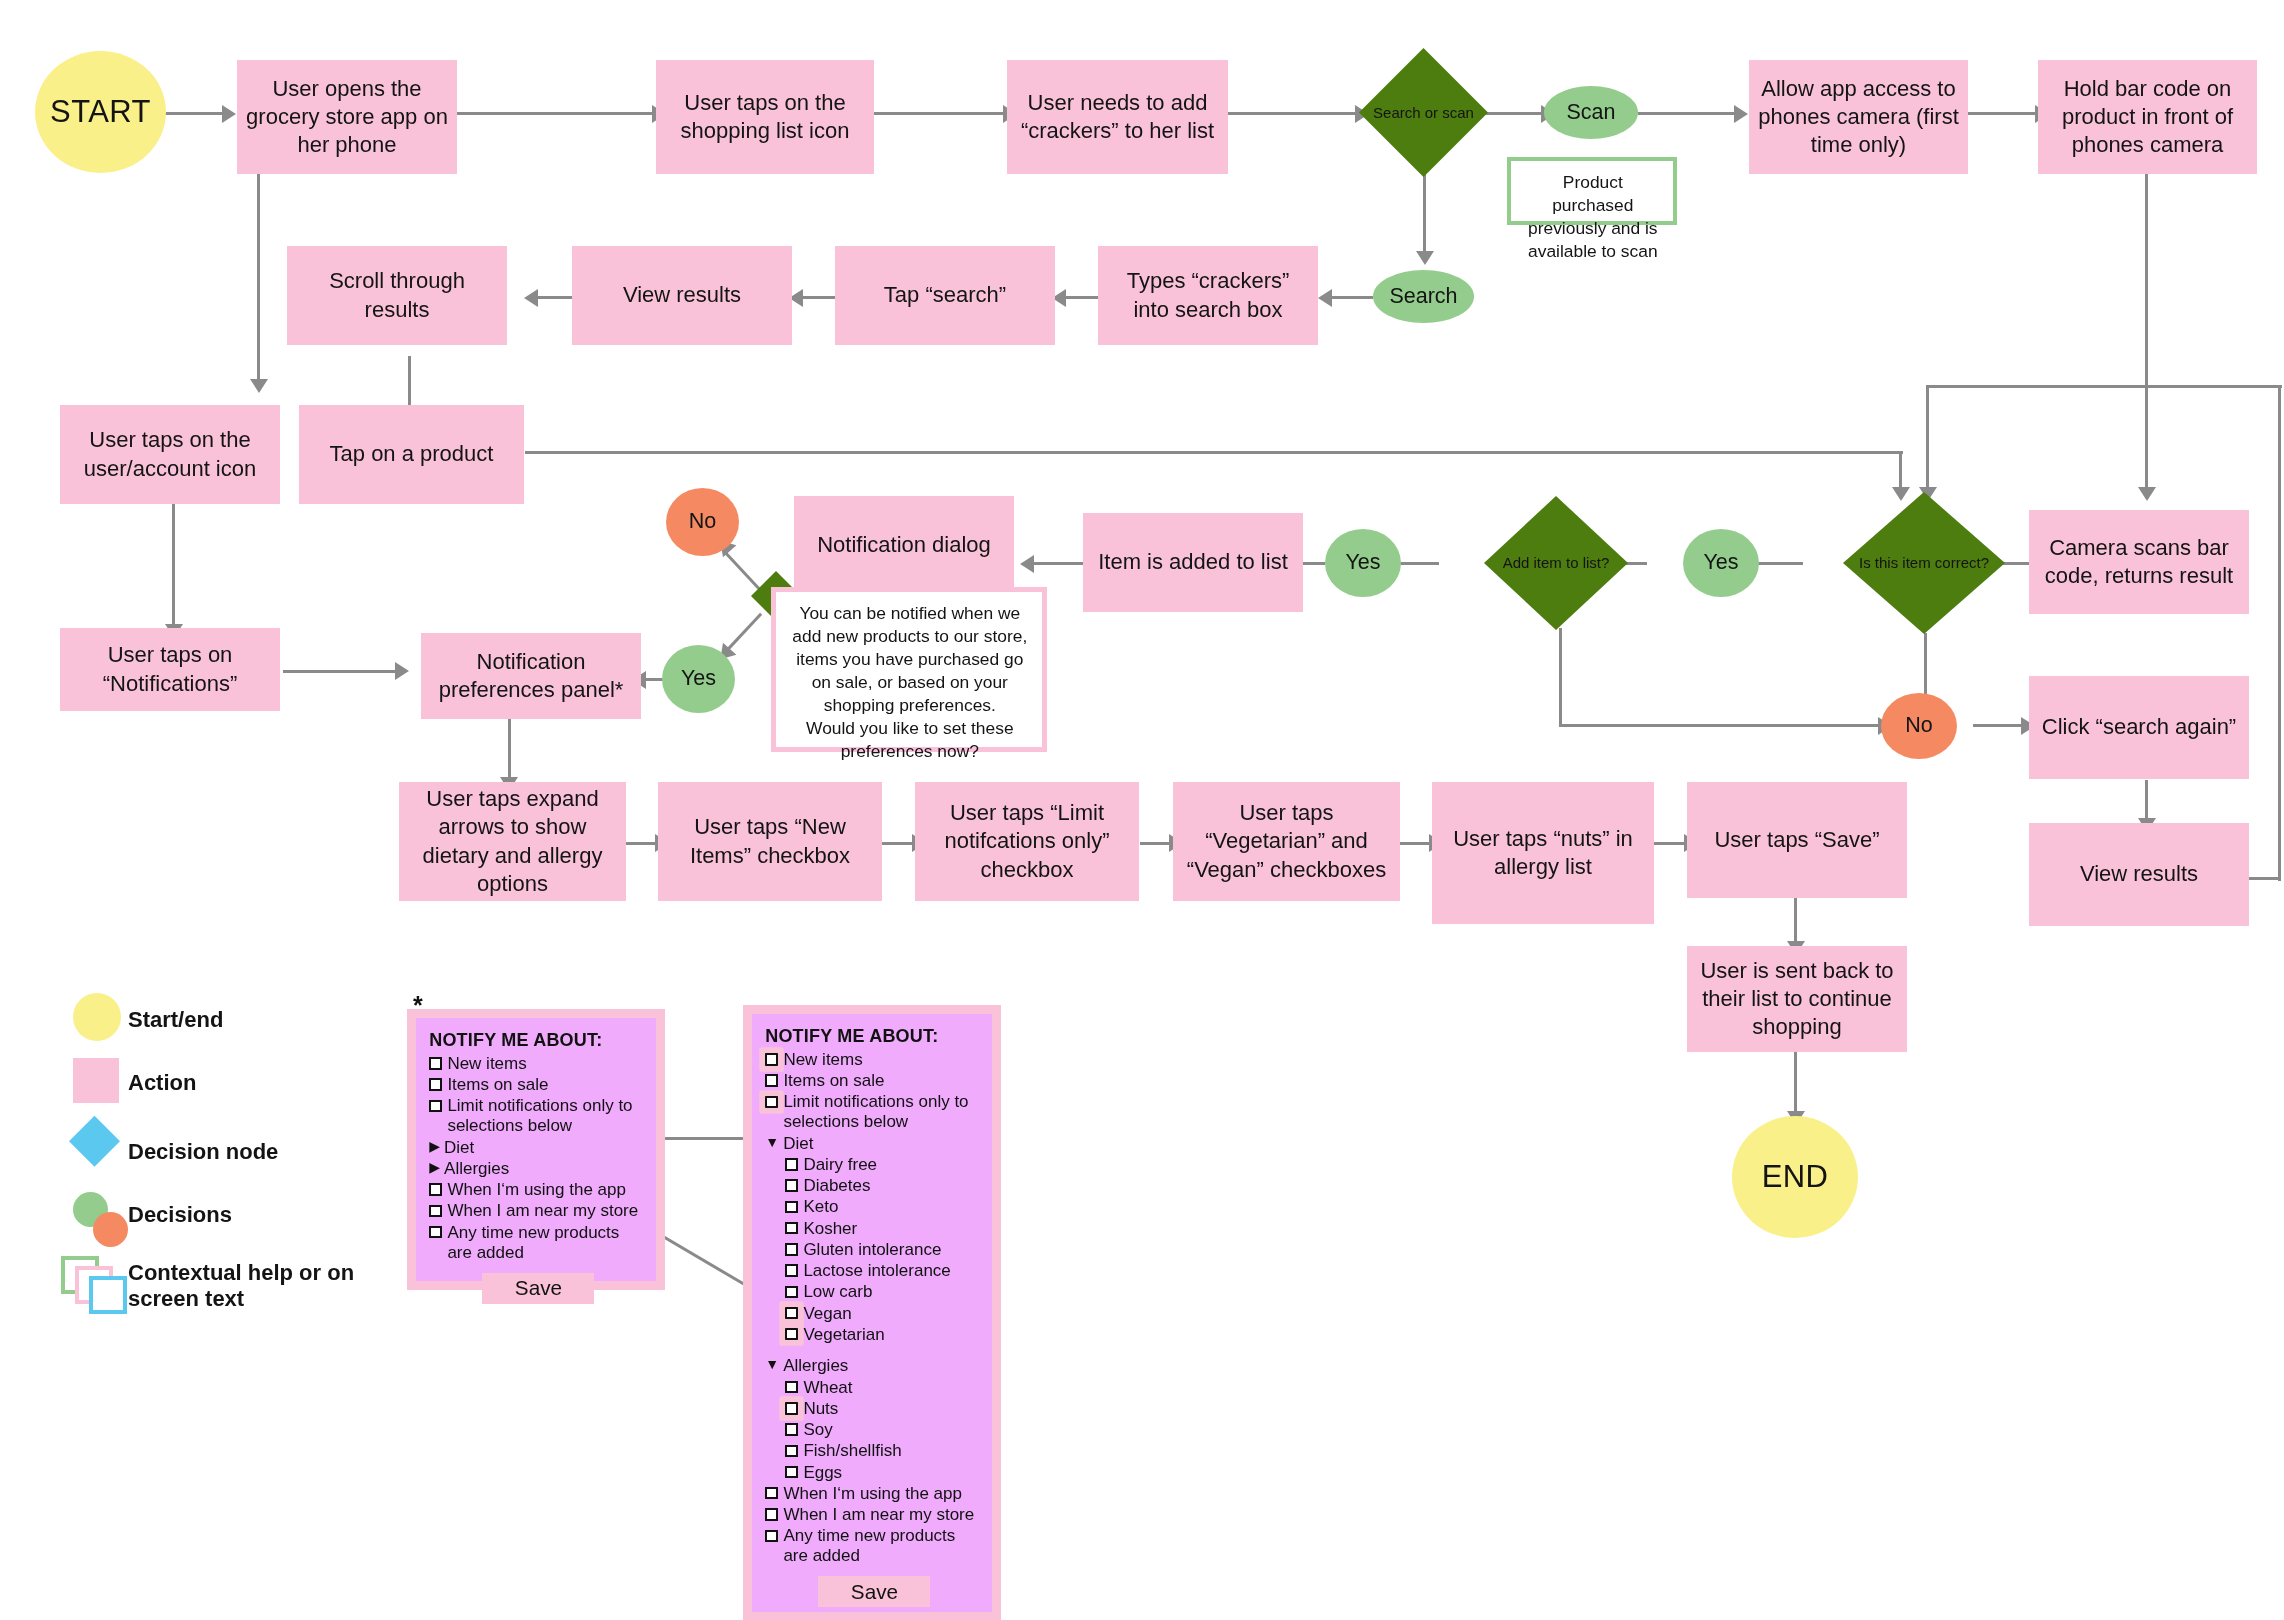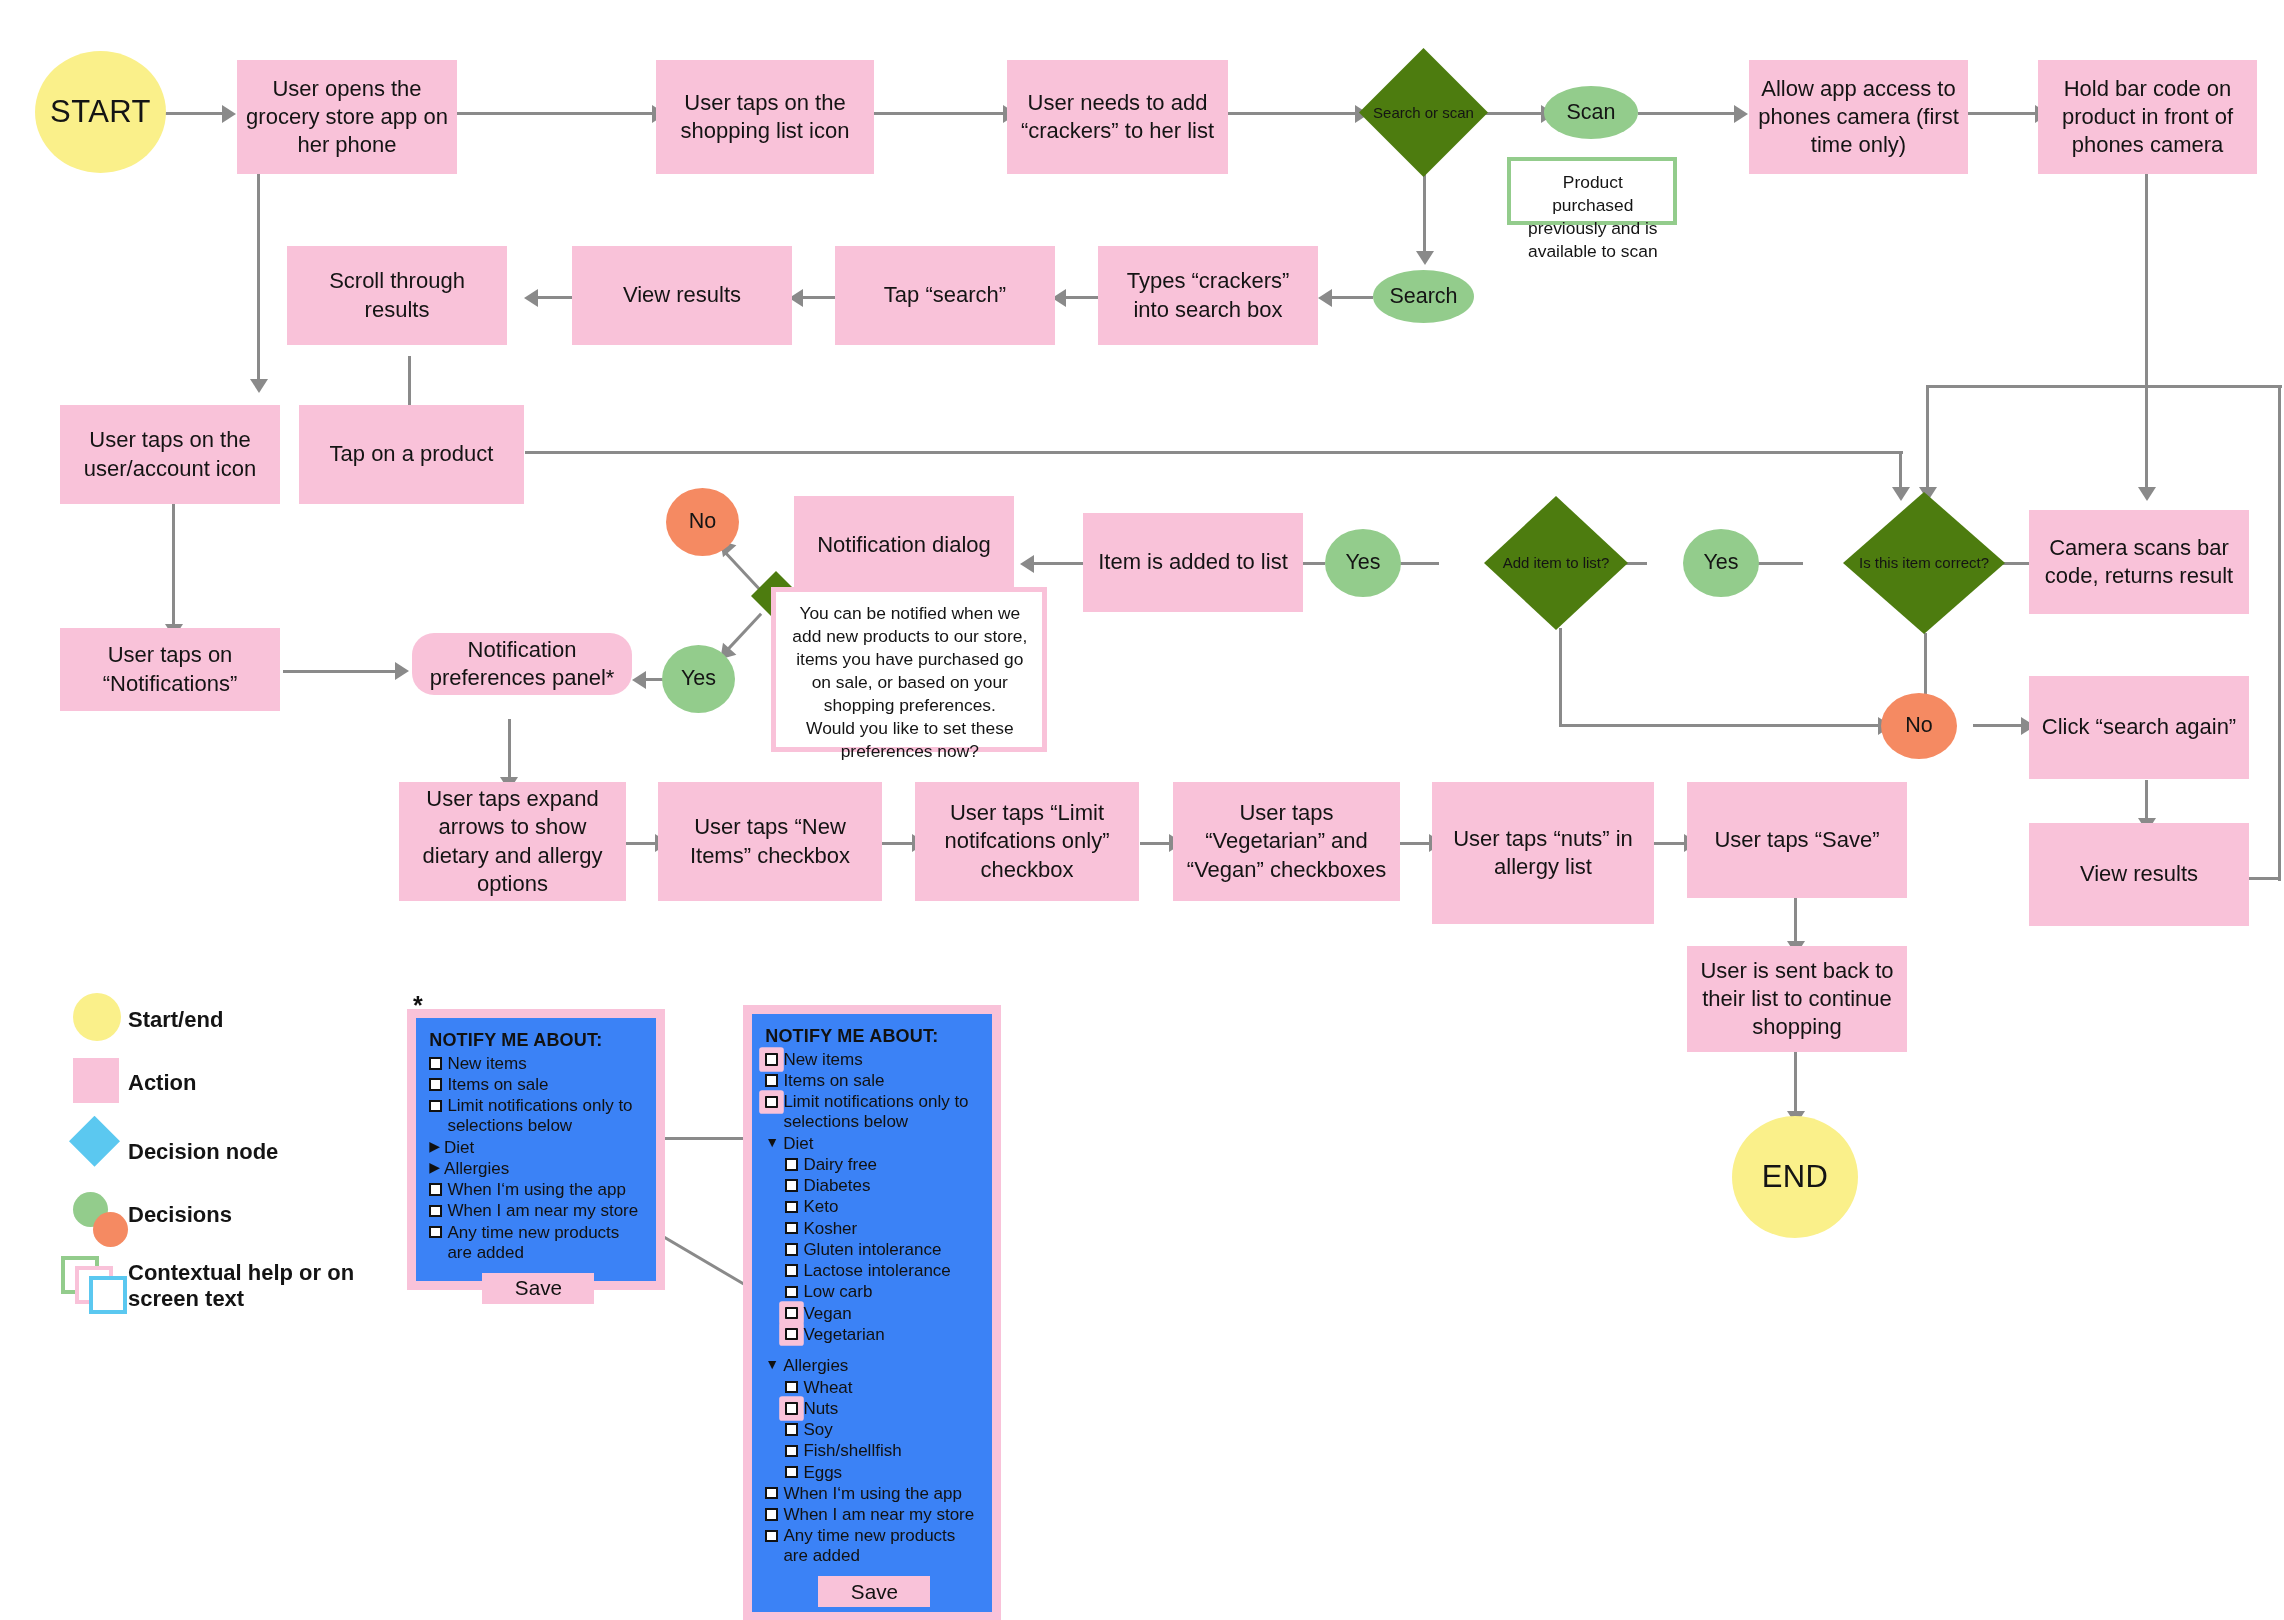--- a/index.html
+++ b/index.html
@@ -98,21 +98,21 @@
   .lg-ctx { position: absolute; left: 28px; top: 0px; width: 91px; height: 58px; }
   .lg-ctx div { position: absolute; width: 38px; height: 38px; background: #fff; box-sizing: border-box; }
   .ctx-g { left: 0px; top: 0px;  border: 4.1px solid #93CC8C; }
   .ctx-p { left: 14px; top: 10px; border: 4.1px solid #F9C2D9; }
   .ctx-b { left: 28px; top: 20px; border: 4.1px solid #5BC8F0; }
 
   
   .mock {
     position: absolute;
     box-sizing: border-box;
-    background: #3b82f6;
+    background: #f0abfc;
     border: 9px solid #F9C2D9;
     z-index: 4;
   }
   .mock-inner { padding: 11.6px 8.3px 10px 13.2px; }
   .mock-title { font-size: 18px; font-weight: bold; color: #111; letter-spacing: 0.2px; margin-bottom: 3.3px; }
   .ck {
     display: flex; align-items: flex-start; font-size: 17px; color: #111;
     line-height: 1.18; margin: 1.2px 0; position: relative;
   }
   .ck .box {
@@ -293,21 +293,21 @@
   <div class="node action" style="left:572px; top:246px; width:220px; height:99px;">View results</div>
 
   <div class="node action" style="left:287px; top:246px; width:220px; height:99px;">Scroll through results</div>
 
   <div class="node action" style="left:60px; top:405px; width:220px; height:99px;">User taps on the user/account icon</div>
 
   <div class="node action" style="left:299px; top:405px; width:225px; height:99px;">Tap on a product</div>
 
   <div class="node action" style="left:60px; top:628px; width:220px; height:83px;">User taps on “Notifications”</div>
 
-  <div class="node action" style="left:412px; top:633px; width:220px; height:62px;border-radius:22px;">Notification preferences panel*</div>
+  <div class="node action" style="left:421px; top:633px; width:220px; height:86px;">Notification preferences panel*</div>
 
   <div class="node decision" style="left:1843px; top:492px; width:162px; height:142px;">Is this item correct?</div>
 
   <div class="node action" style="left:2029px; top:510px; width:220px; height:104px;">Camera scans bar code, returns result</div>
 
   <div class="node dec-yes" style="left:1683px; top:529px; width:76px; height:68px;">Yes</div>
 
   <div class="node decision" style="left:1484px; top:496px; width:144px; height:134px;">Add item to list?</div>
 
   <div class="node dec-yes" style="left:1325px; top:529px; width:76px; height:68px;">Yes</div>

